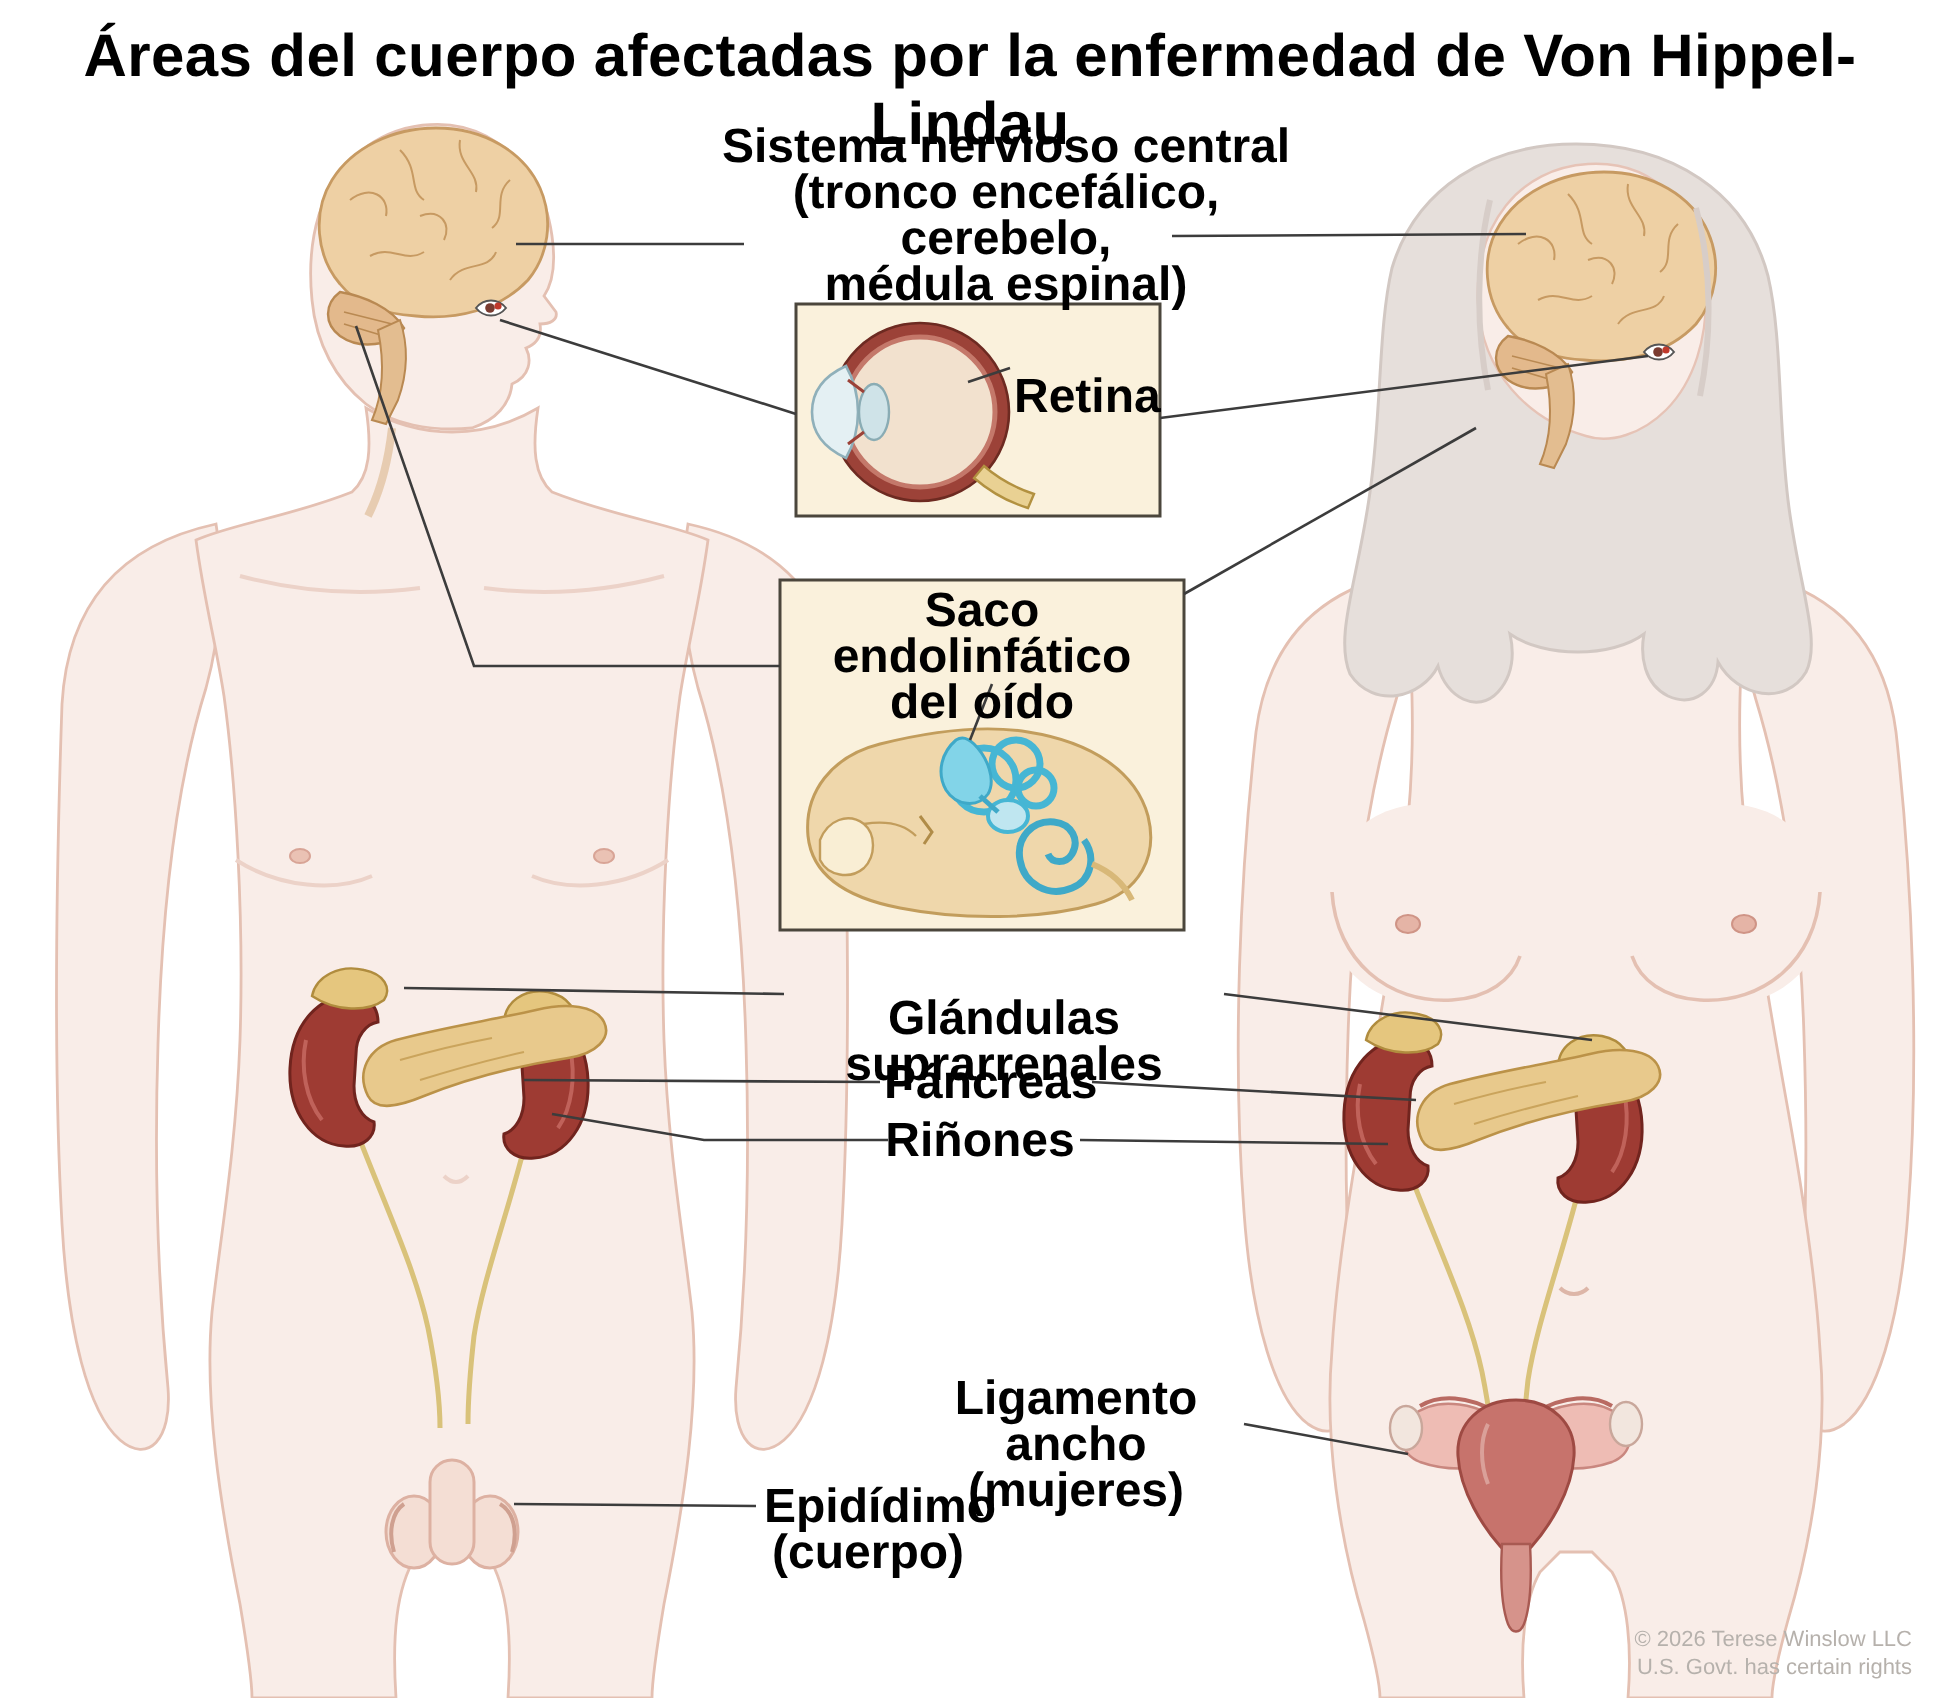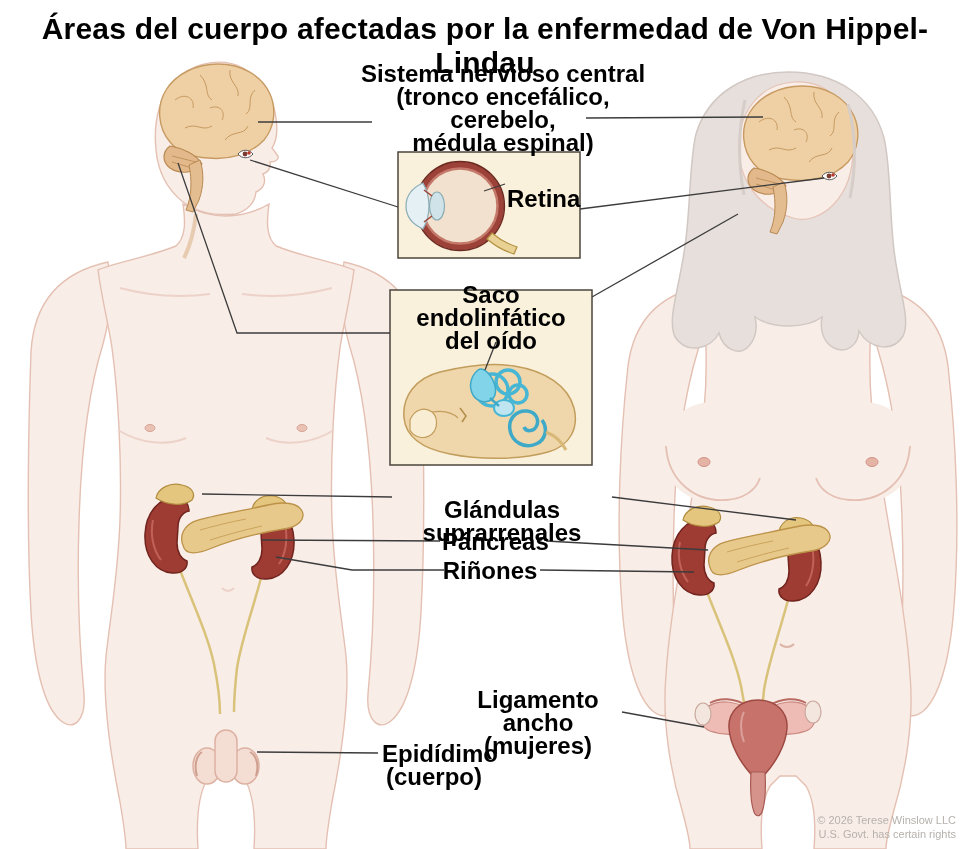--- a/index.html
+++ b/index.html
@@ -178,21 +178,21 @@
       <line x1="540" y1="570" x2="694" y2="572"></line>
       <line x1="622" y1="712" x2="704" y2="727"></line>
       <line x1="378" y1="753" x2="257" y2="752"></line>
     </g>
   </svg>
 
   <div class="label" style="left:355px;top:62px;width:296px;">Sistema nervioso central
 (tronco encefálico, cerebelo,
 médula espinal)</div>
   <div class="label left-align" style="left:507px;top:172px;width:70px;">Retina</div>
-  <div class="label" style="left:392px;top:283px;width:198px;">Saco endolinfático
+  <div class="label" style="left:392px;top:294px;width:198px;">Saco endolinfático
 del oído</div>
   <div class="label" style="left:390px;top:498px;width:224px;">Glándulas suprarrenales</div>
   <div class="label" style="left:442px;top:530px;width:102px;text-align:right;">Páncreas</div>
   <div class="label" style="left:442px;top:559px;width:96px;">Riñones</div>
   <div class="label" style="left:452px;top:688px;width:172px;">Ligamento ancho
 (mujeres)</div>
   <div class="label" style="left:382px;top:742px;width:104px;">Epidídimo
 (cuerpo)</div>
 
   <div class="copyright">

